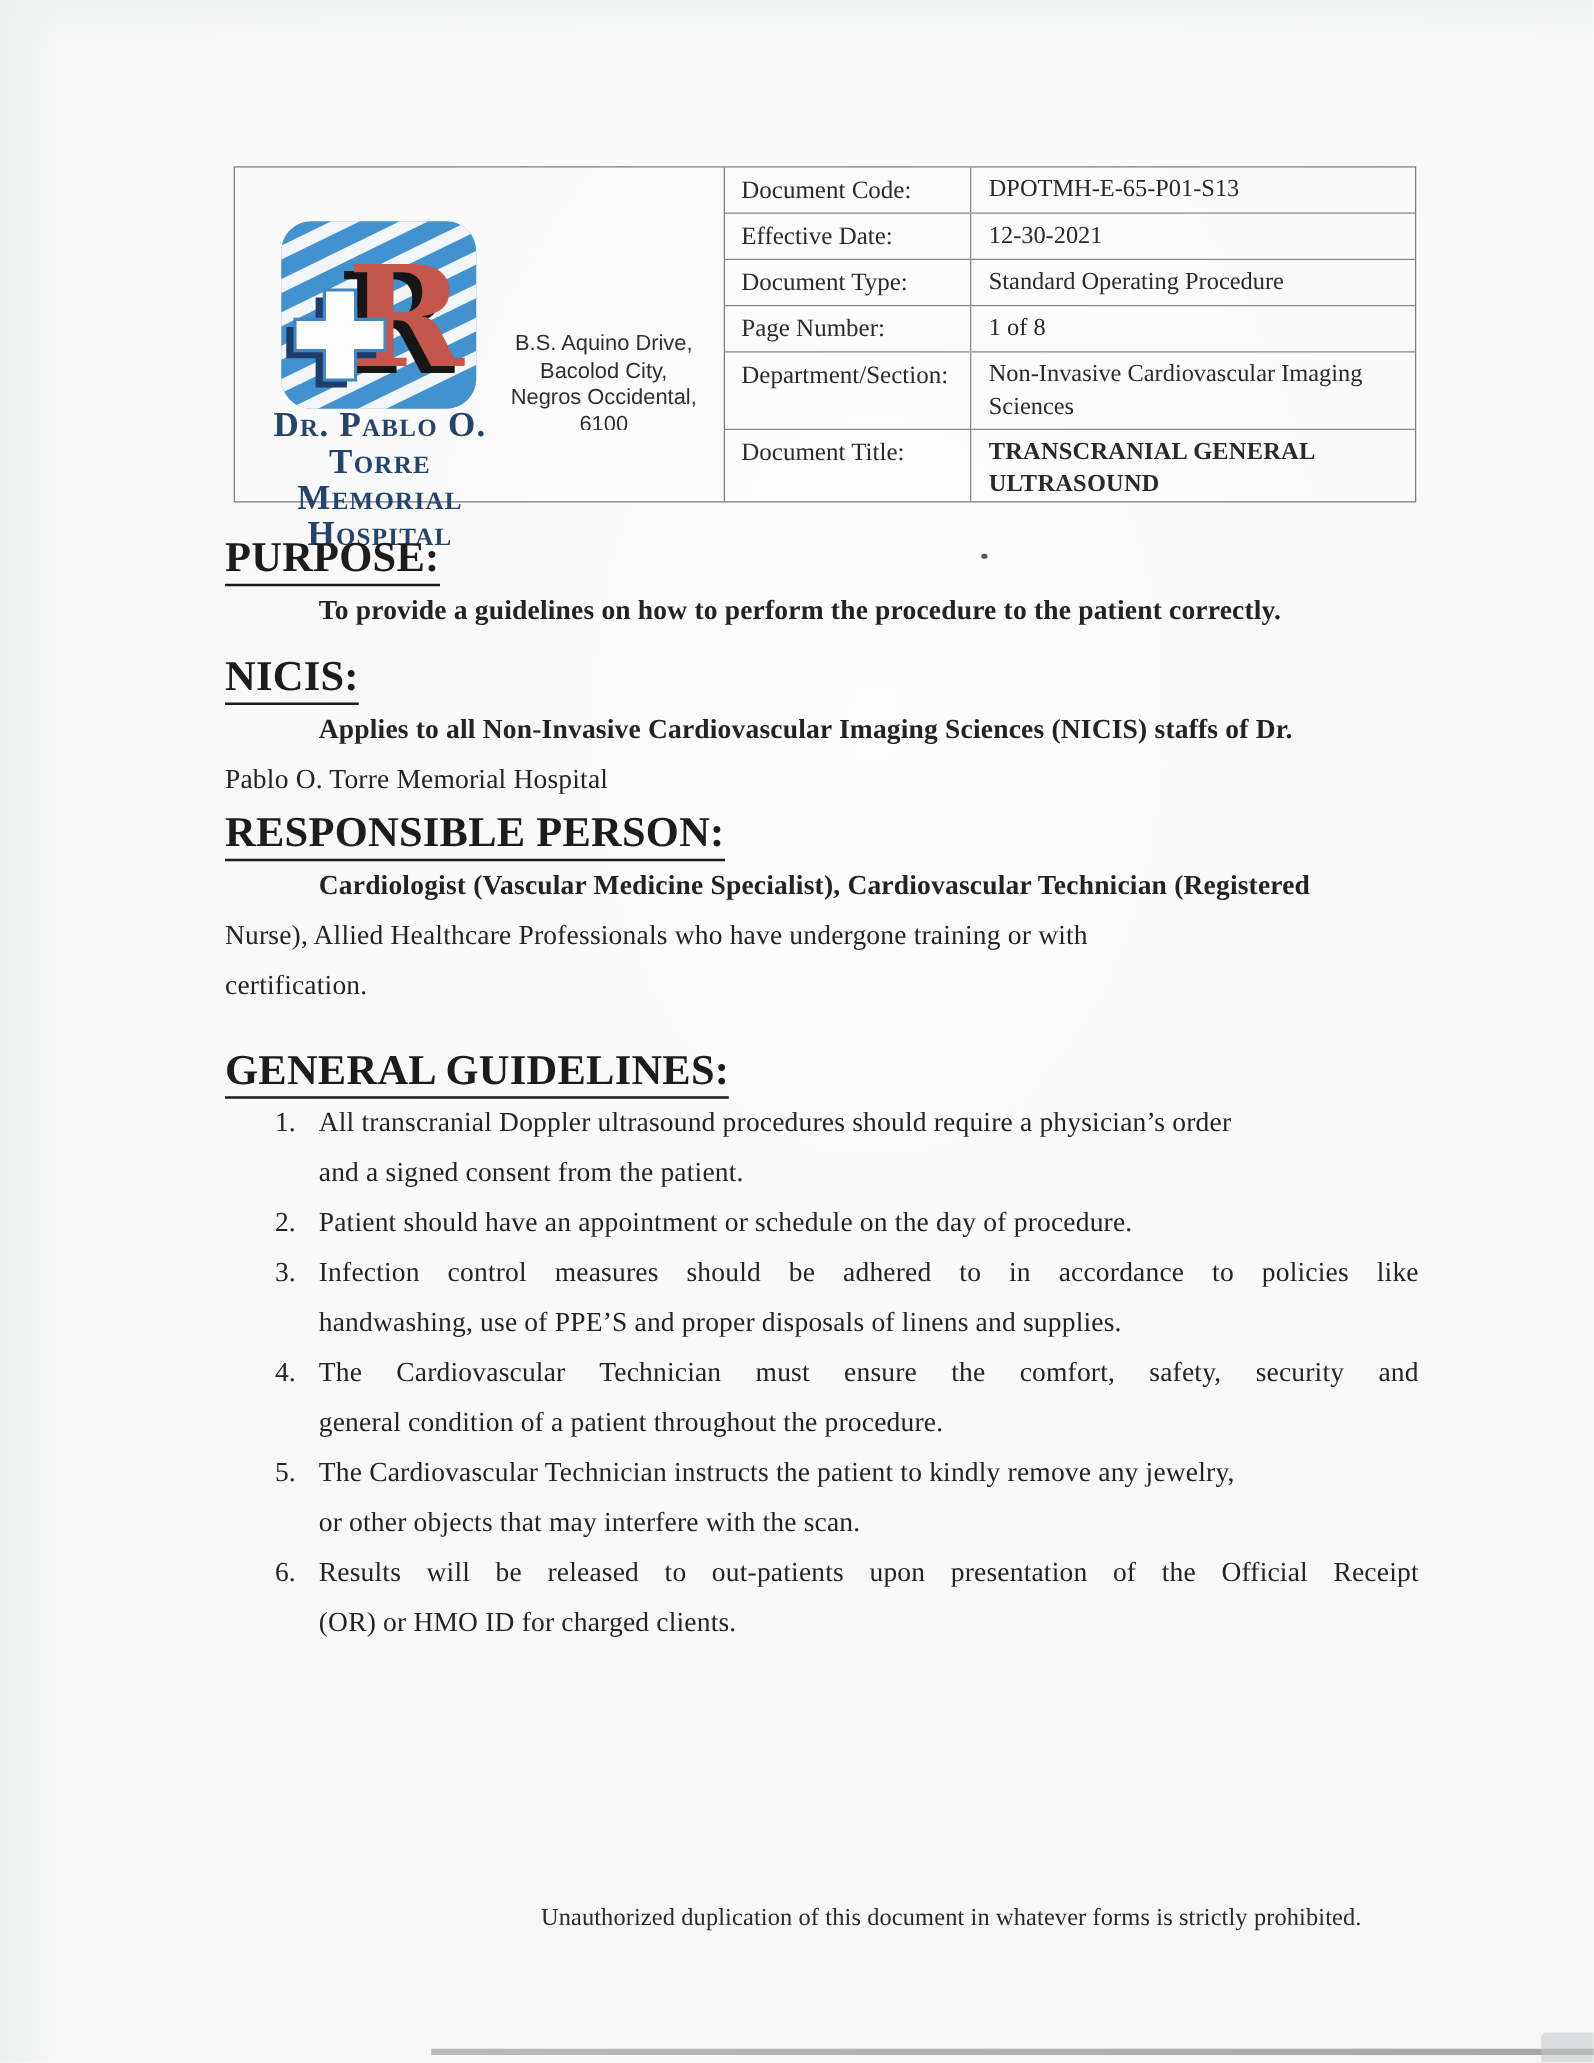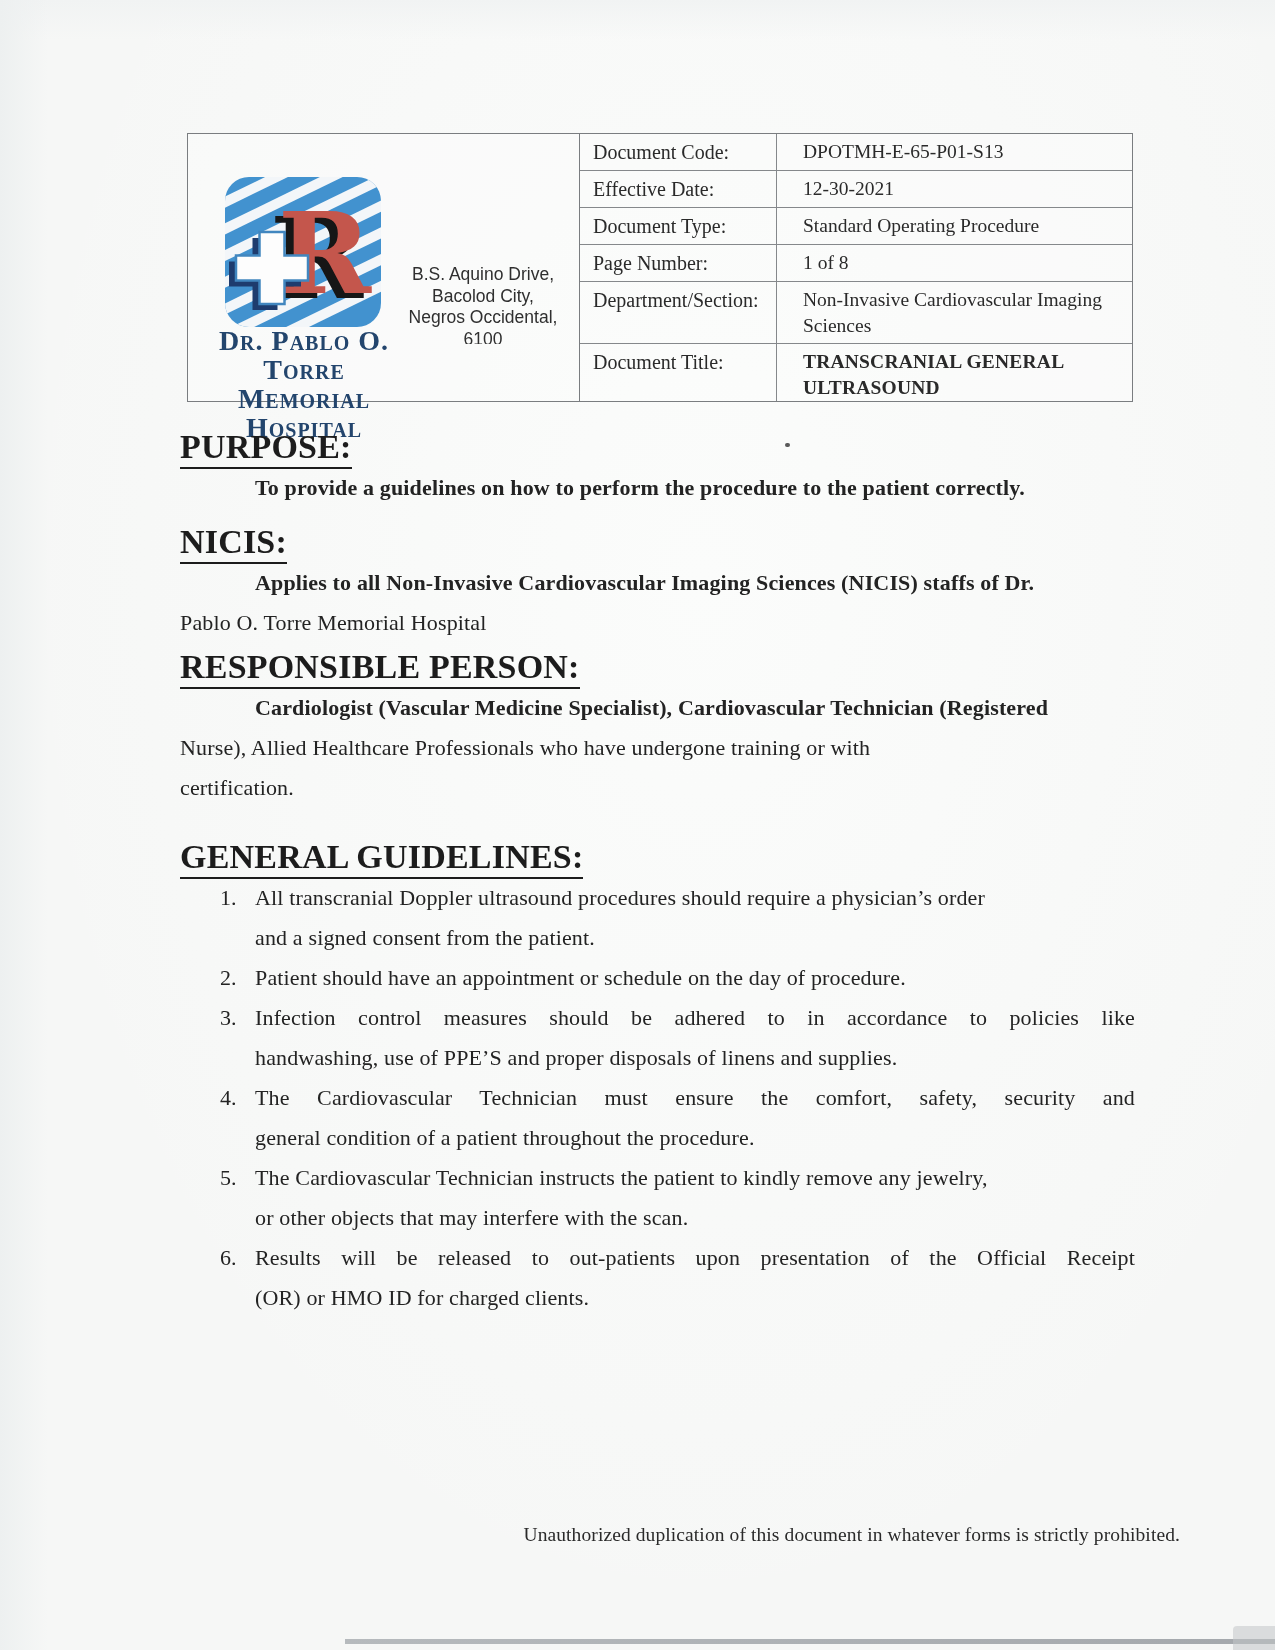--- a/index.html
+++ b/index.html
@@ -17,21 +17,21 @@
       #f6f7f6;
     color:#242424;
   }
   
   .htable{
     position:absolute;left:187px;top:133px;width:944px;height:267px;
     border:1px solid #7a7d80;display:flex;background:rgba(255,255,255,.25);
   }
   .logo-col{width:391px;border-right:1px solid #7a7d80;position:relative;}
   .data-col{flex:1;display:flex;flex-direction:column;}
-  .trow{display:flex;border-bottom:1px solid #85888b;gap:12px;}
+  .trow{display:flex;border-bottom:1px solid #85888b;}
   .trow:last-child{border-bottom:none;flex:1;}
   .r1,.r2,.r3,.r4{height:37px;}
   .r5{height:63px;}
   .tlabel{
     width:197px;border-right:1px solid #85888b;
     padding:5px 4px 0 13px;font-size:20px;line-height:26px;color:#2a2a2a;
     box-sizing:border-box;
   }
   .tvalue{flex:1;padding:5px 8px 0 14px;font-size:19.5px;line-height:26px;color:#2a2a2a;}
   .tvalue.bold{font-weight:bold;letter-spacing:.2px;}
@@ -54,21 +54,21 @@
   .sec-heading span{display:inline-block;border-bottom:2.5px solid #1c1c1c;padding-bottom:1px;}
   .ln{font-size:22px;line-height:40px;white-space:nowrap;color:#232323;letter-spacing:.15px;}
   .ln.ind{padding-left:75px;font-weight:bold;}
   .ln.j{white-space:normal;text-align:justify;text-align-last:justify;}
   .glist{position:absolute;left:220px;top:878px;width:915px;}
   .li{display:flex;}
   .num{width:35px;font-size:22px;line-height:40px;color:#232323;flex:none;}
   .li-text{width:880px;}
   
   .footer{
-    position:absolute;left:320px;top:1524px;width:860px;text-align:right;
+    position:absolute;left:331px;top:1524px;width:860px;text-align:center;
     font-size:19.5px;color:#2a2a2a;letter-spacing:.1px;
   }
   .scan-dot{position:absolute;left:785px;top:443px;width:5px;height:4px;background:#5a5a5a;border-radius:2px;}
   .scan-bottom-line{position:absolute;left:345px;top:1639px;width:930px;height:5px;background:linear-gradient(90deg,#b6babd,#a4a8ac);}
   .scan-corner{position:absolute;left:1233px;top:1626px;width:42px;height:24px;background:#c3c6c9;opacity:.55;border-radius:4px 0 0 0;}
 </style>
 </head>
 <body>
 
 <div class="page">

